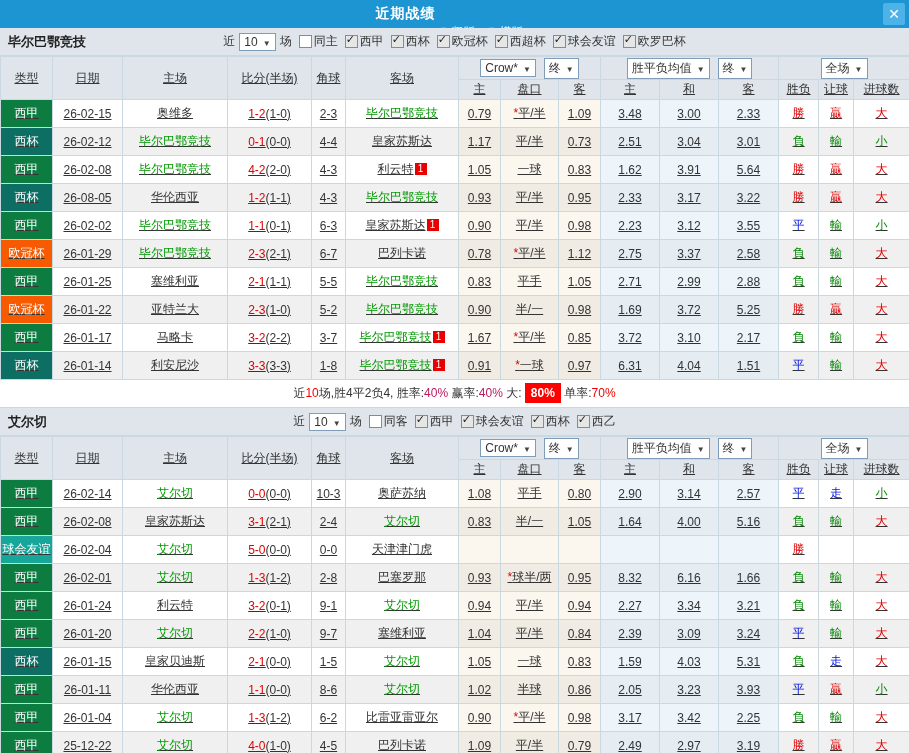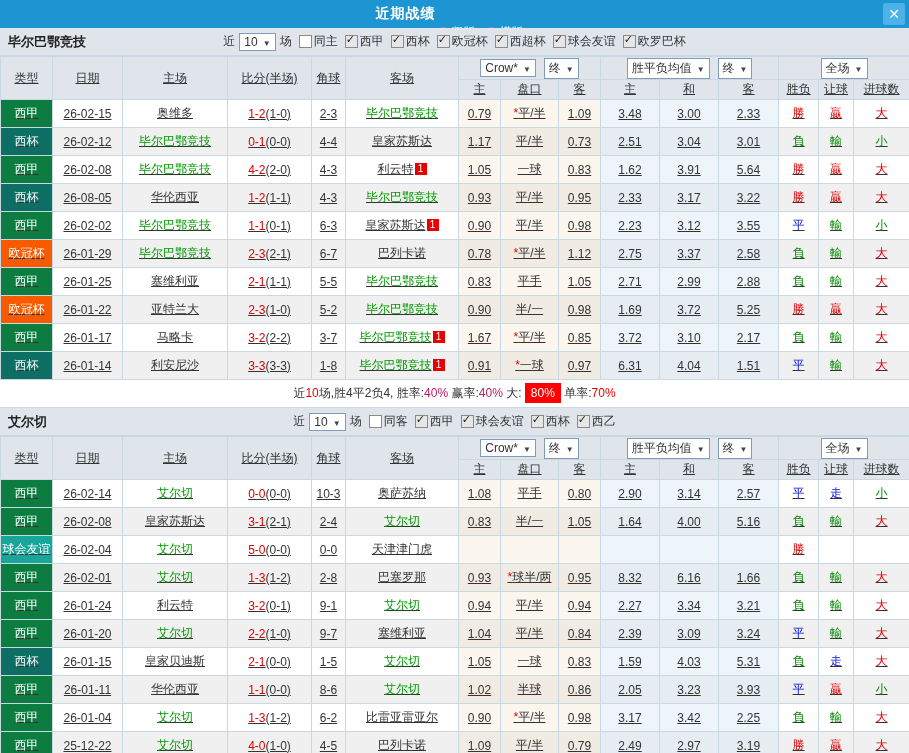--- a/index.html
+++ b/index.html
@@ -44,21 +44,21 @@
   .t-green{color:#008800;}
   .t-blue{color:#0011dd;}
   .team-green{color:#009900;}
   .half{color:#333;}
   .badge{display:inline-block;background:#e80000;color:#fff;font-size:10px;line-height:12px;width:12px;height:12px;text-align:center;vertical-align:1px;margin-left:1px;}
   .star{color:#e00000;}
   
   .summary{height:27px;line-height:27px;text-align:center;background:#fff;border-bottom:1px solid #c9d8e1;white-space:nowrap;}
   .s-red{color:#ee0000;}
   .s-blue{color:#be185d;}
-  .s-highlight{background:#ff0000;color:#fff;padding:3px 6px;font-weight:normal;}
+  .s-highlight{background:#ff0000;color:#fff;padding:3px 6px;font-weight:bold;}
 </style>
 </head>
 <body>
 
 <div class="titlebar">
   <span class="tb-title">近期战绩</span>
   <span class="radio-group" id="radio-group">
       <span class="radio-item">
         <span class="radio-circle"></span>
         <span class="radio-label">竖版</span>

